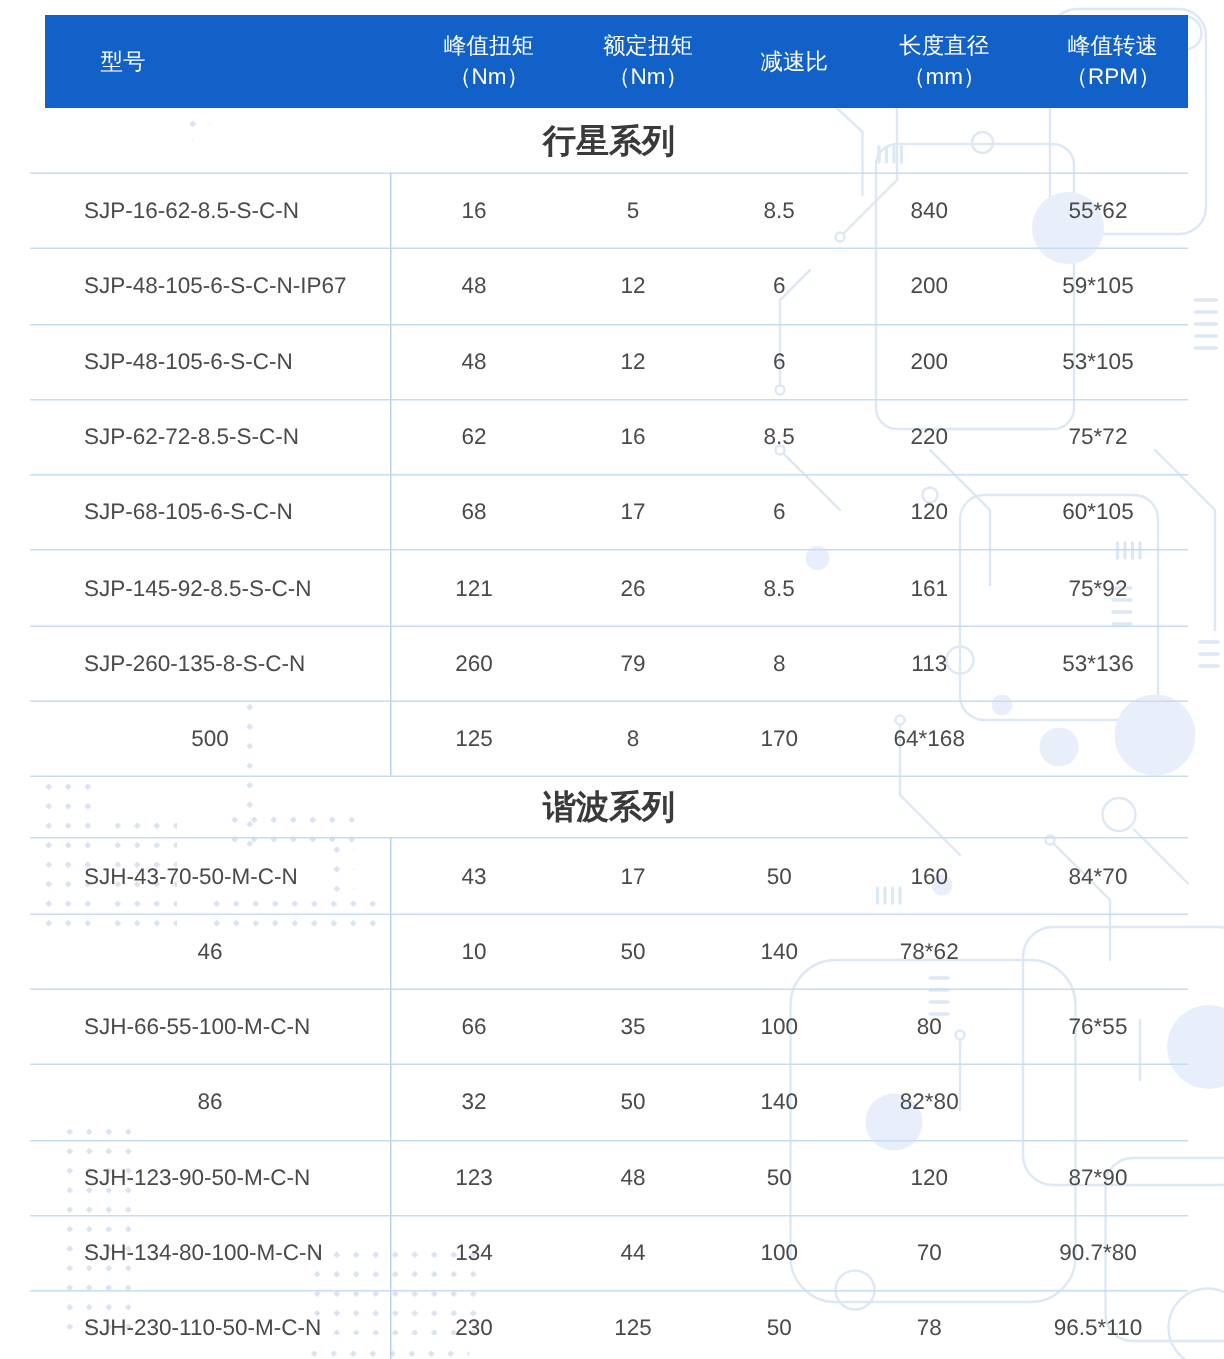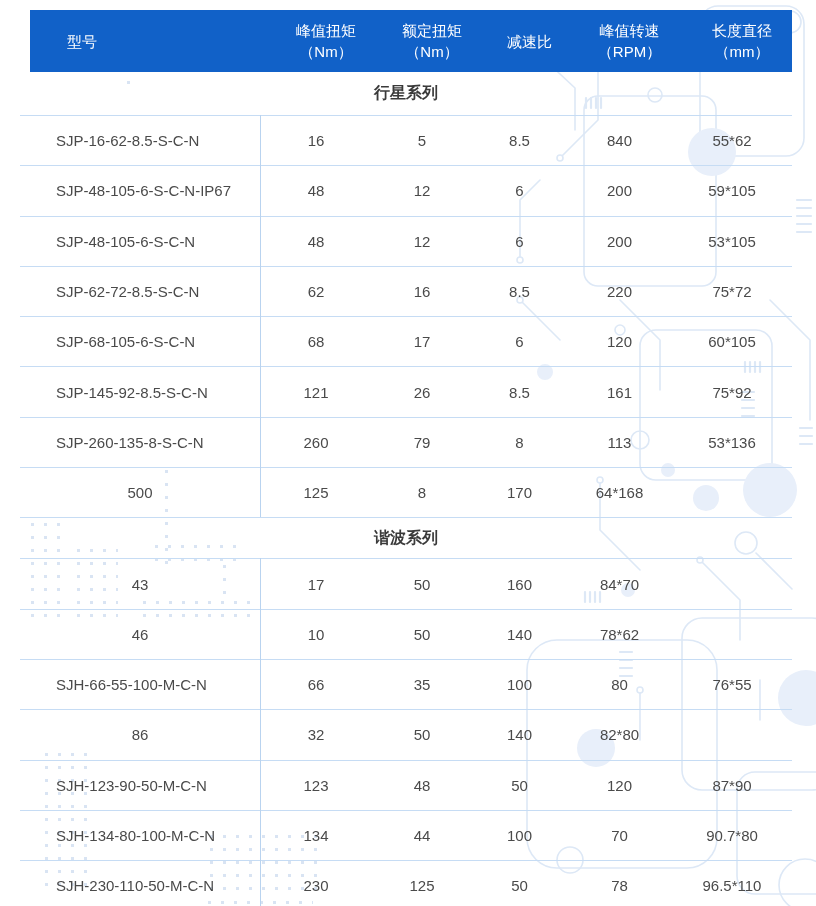--- a/index.html
+++ b/index.html
@@ -24,21 +24,21 @@
   .table{position:absolute;left:20px;top:10px;width:772px;z-index:1;}
   .thead{
     height:62px;background:var(--header-bg,#1161c8);color:var(--header-text,#ffffff);
     display:grid;grid-template-columns:240px 112px 100px 95px 105px 120px;
     align-items:center;font-size:15px;line-height:21px;margin-left:10px;
   }
   .th{text-align:center;}
   .th.model{text-align:left;padding-left:37px;}
   .section-title{
     height:40px;display:flex;align-items:center;justify-content:center;
-    font-weight:bold;font-size:16px;color:var(--section-text,#3a3a3a);
+    font-weight:bold;font-size:22px;color:var(--section-text,#3a3a3a);
   }
   .section:first-child .section-title{height:43px;}
   .rows{position:relative;border-bottom:1px solid var(--row-line,#c6dcf4);}
   .rows::after{
     content:"";position:absolute;left:240px;top:0;bottom:0;width:1px;
     background:var(--divider,#b9d3ef);
   }
   .row{
     display:grid;grid-template-columns:240px 112px 100px 95px 105px 120px;
     height:49.3px;align-items:center;border-top:1px solid var(--row-line,#c6dcf4);
@@ -128,26 +128,26 @@
       <div>（Nm）</div>
     </div>
     <div class="th">
       <div>额定扭矩</div>
       <div>（Nm）</div>
     </div>
     <div class="th">
       <div>减速比</div>
     </div>
     <div class="th">
+      <div>长度直径</div>
+      <div>（mm）</div>
+    </div>
+    <div class="th">
       <div>峰值转速</div>
       <div>（RPM）</div>
-    </div>
-    <div class="th">
-      <div>长度直径</div>
-      <div>（mm）</div>
     </div>
   </div>
   <div id="sections">
       <div class="section">
         <div class="section-title">行星系列</div>
         <div class="rows">
           <div class="row">
             <div class="cell model">SJP-16-62-8.5-S-C-N</div>
             <div class="cell">16</div>
             <div class="cell">5</div>
@@ -209,20 +209,21 @@
             <div class="cell">8</div>
             <div class="cell">170</div>
             <div class="cell">64*168</div>
           </div>
         </div>
       </div>
       <div class="section">
         <div class="section-title">谐波系列</div>
         <div class="rows">
           <div class="row">
+            <div class="cell model">SJH-43-70-50-M-C-N</div>
             <div class="cell">43</div>
             <div class="cell">17</div>
             <div class="cell">50</div>
             <div class="cell">160</div>
             <div class="cell">84*70</div>
           </div>
           <div class="row">
             <div class="cell">46</div>
             <div class="cell">10</div>
             <div class="cell">50</div>

